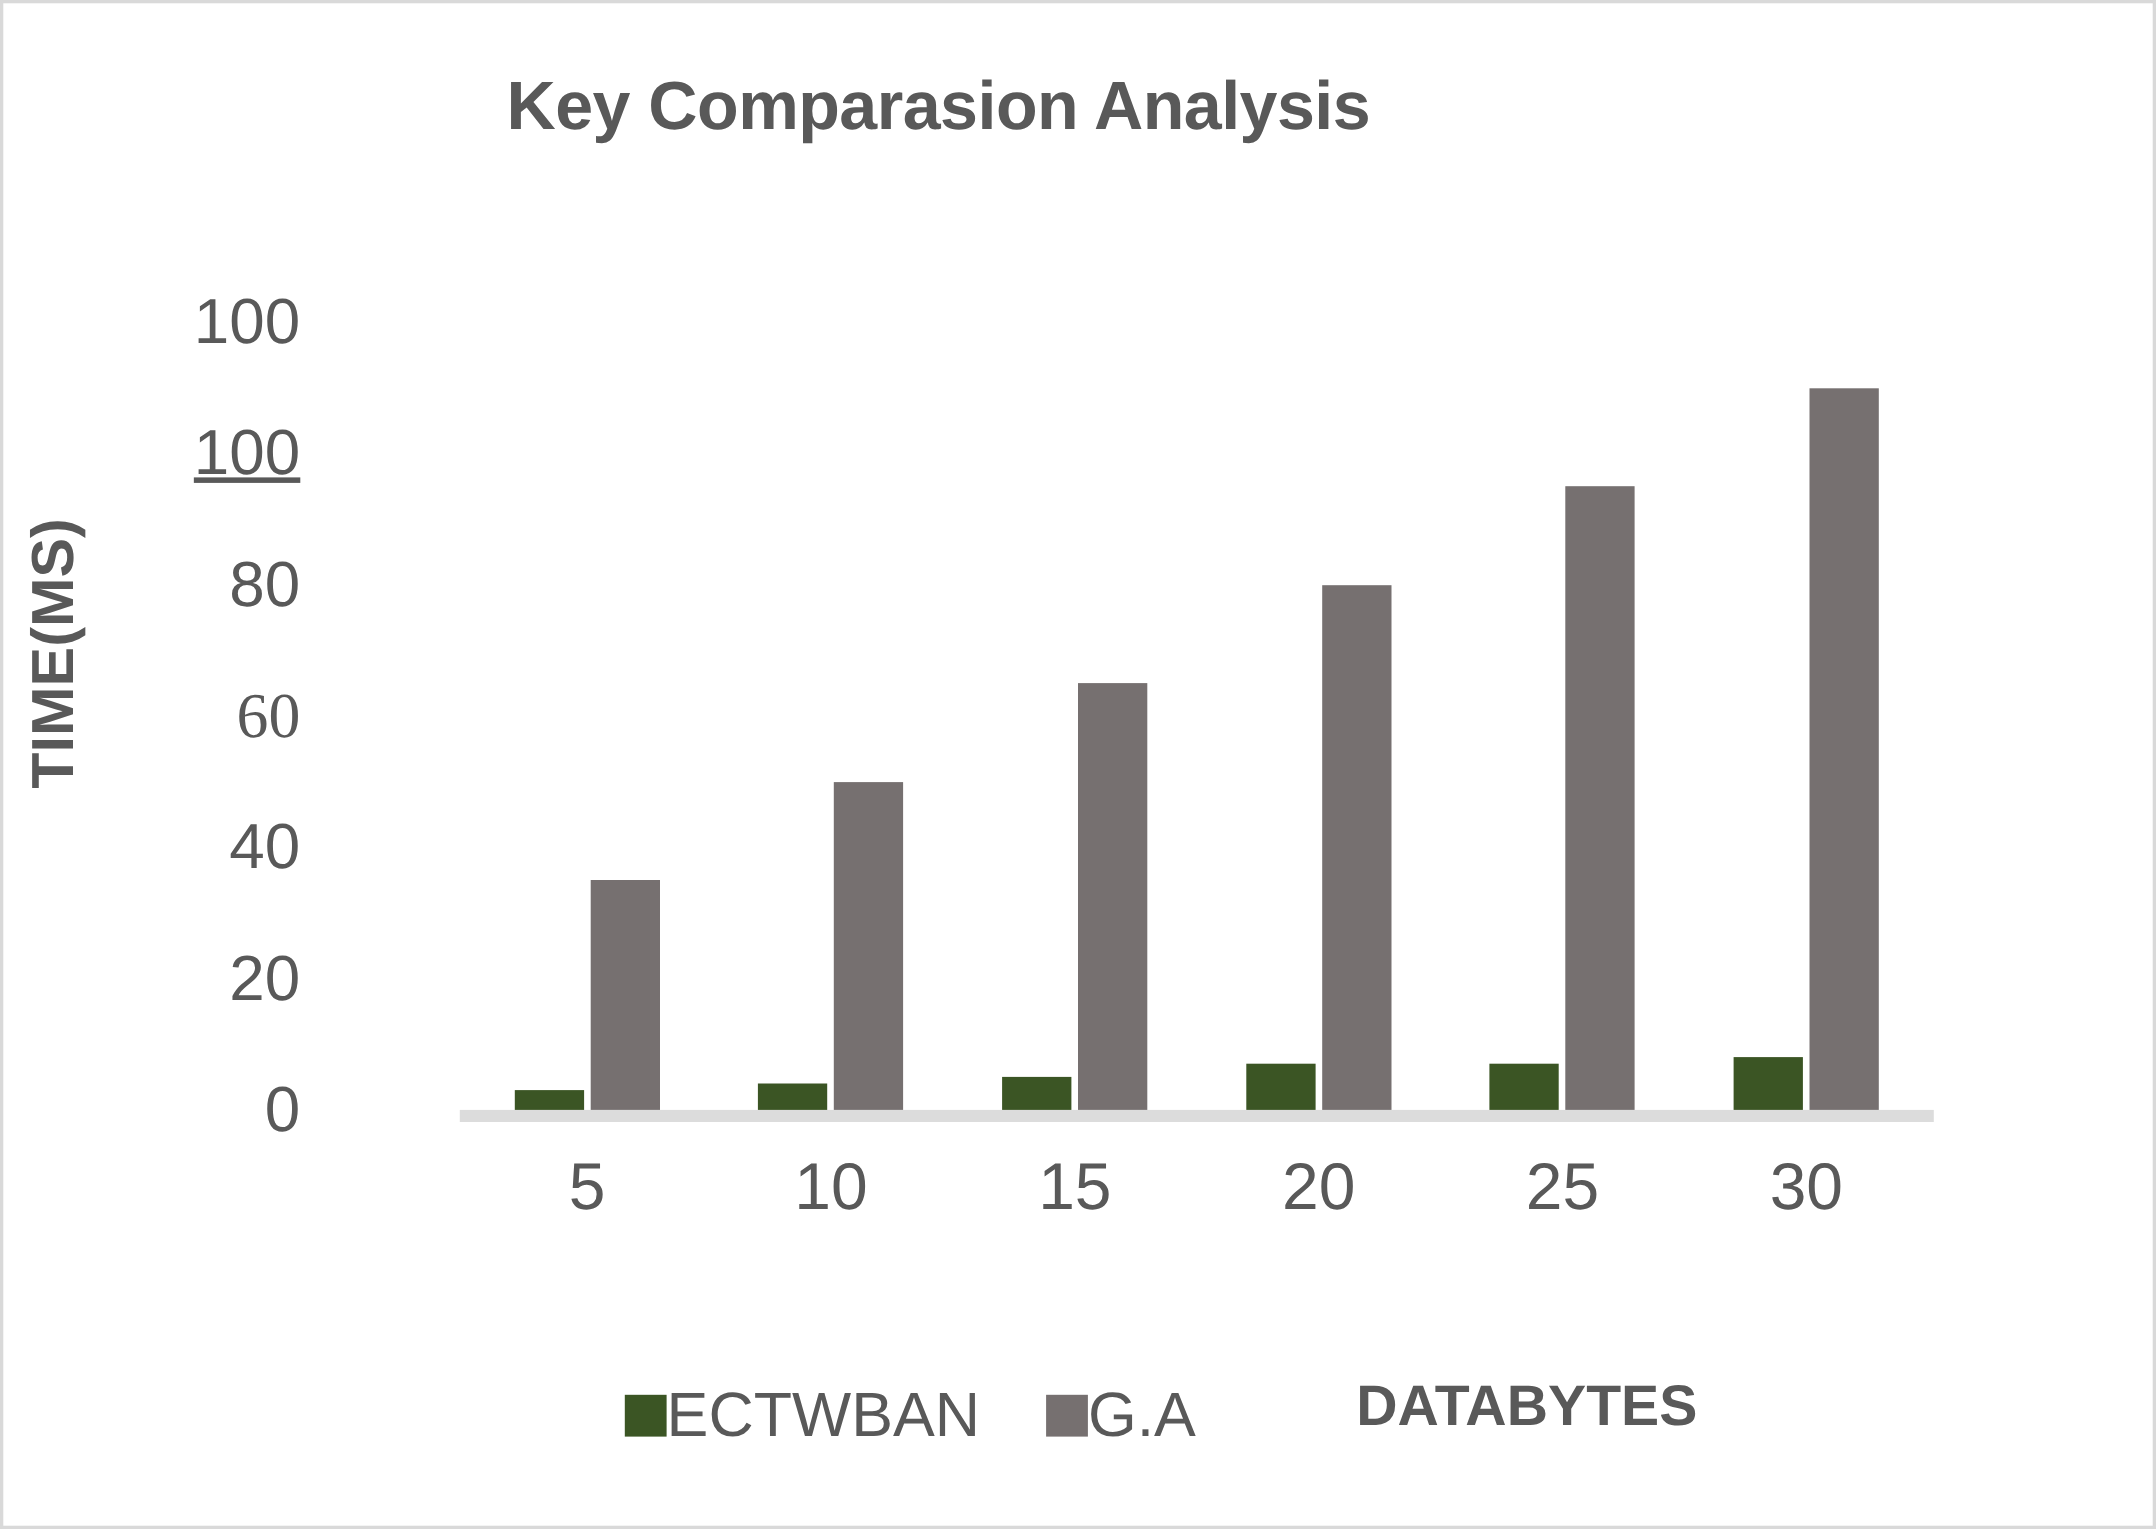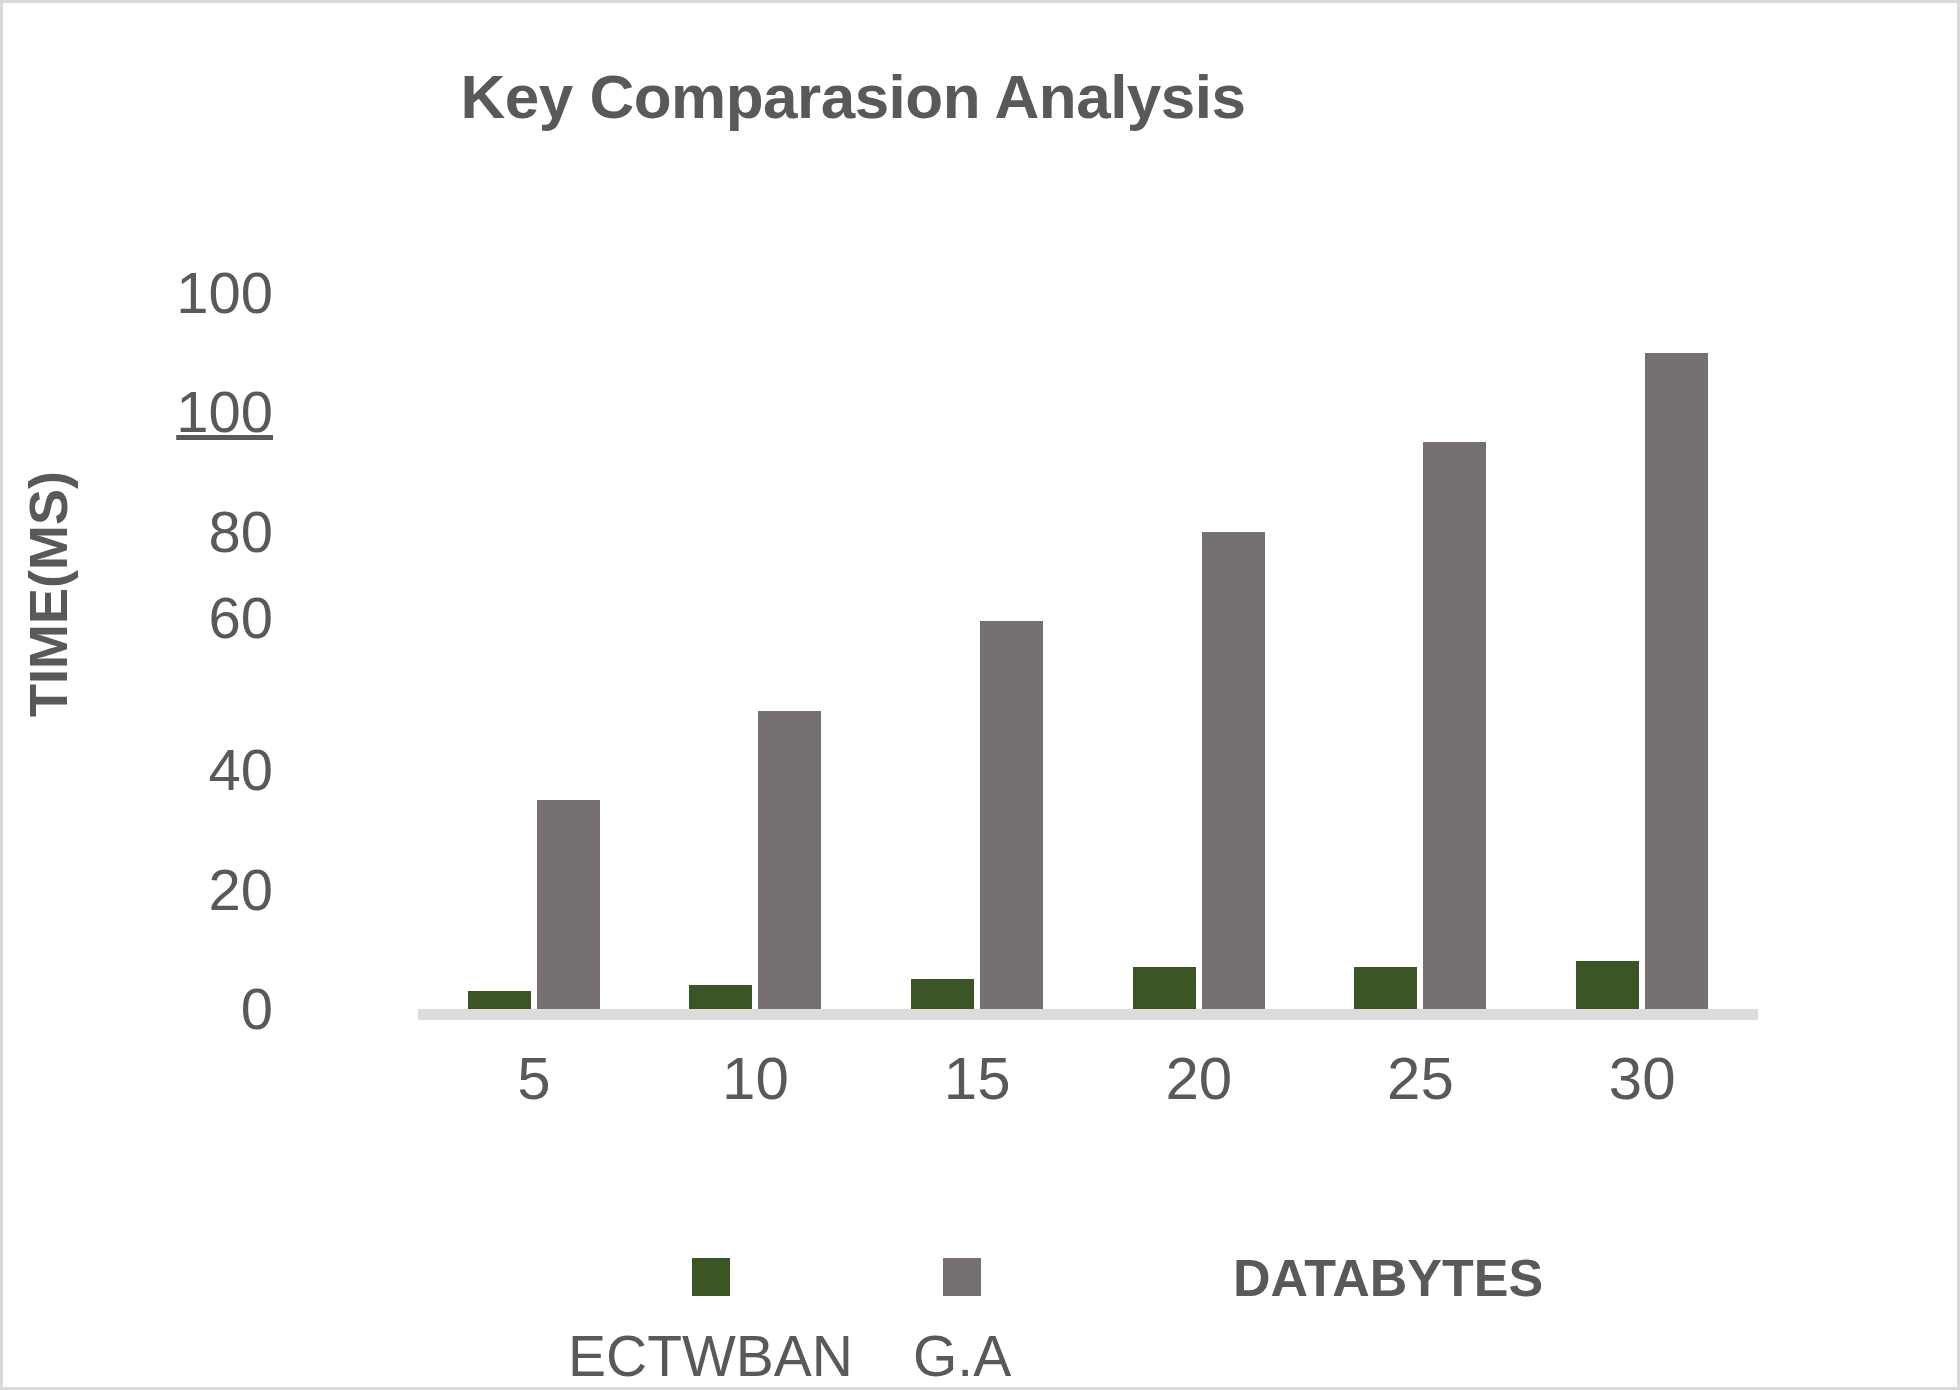--- a/index.html
+++ b/index.html
@@ -118,22 +118,21 @@
     position:absolute;
     left:565px;
     top:1255px;
     display:flex;
     align-items:center;
     gap:60px;
   }
   .legend-item{
     display:flex;
     align-items:center;
-    gap:32px;
-    flex-direction:column;
+    gap:0;
   }
   .legend-swatch{
     width:38px;height:38px;display:block;
   }
   .legend-label{
     font-size:57px;
     color:#595959;
     line-height:57px;
     white-space:nowrap;
   }
@@ -145,21 +144,21 @@
   <div id="chart-area">
 
     <div id="chart-title">Key Comparasion Analysis</div>
 
     <div id="y-axis-title">TIME(MS)</div>
 
     <div id="yticks">
         <div class="ytick" style="top: 261px;">100</div>
         <div class="ytick" style="top: 380.333px; text-decoration: underline;">100</div>
         <div class="ytick" style="top: 499.667px;">80</div>
-        <div class="ytick" style="top: 586px;">60</div>
+        <div class="ytick" style="top: 619px; font-family: Liberation Serif, serif;">60</div>
         <div class="ytick" style="top: 738.333px;">40</div>
         <div class="ytick" style="top: 857.667px;">20</div>
         <div class="ytick" style="top: 977px;">0</div>
       </div>
 
     <div id="axis-line"></div>
 
     <div id="plot">
         <div class="cat-group" style="left: 0px; width: 221.667px;">
           <span class="bar series-0" title="ECTWBAN 5: 3" style="height: 17.9px; background: rgb(59, 85, 36);"></span>

